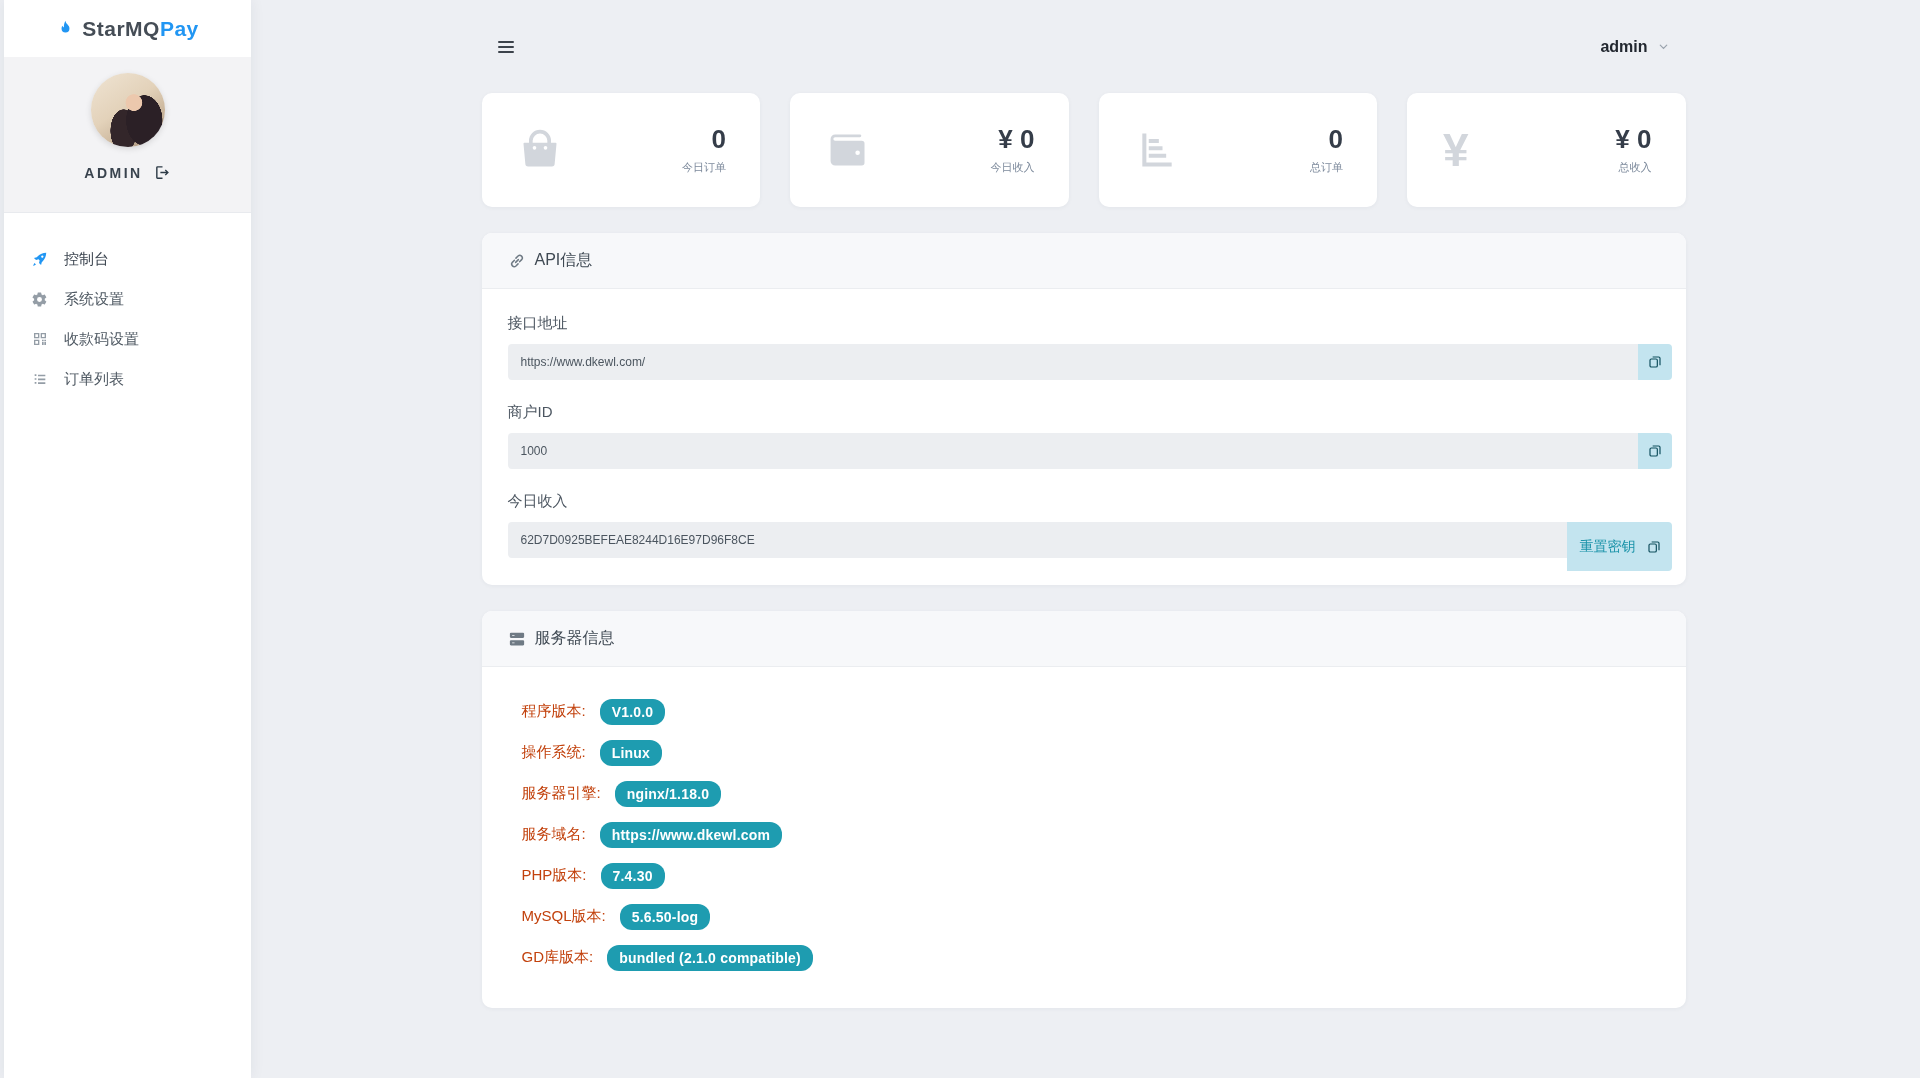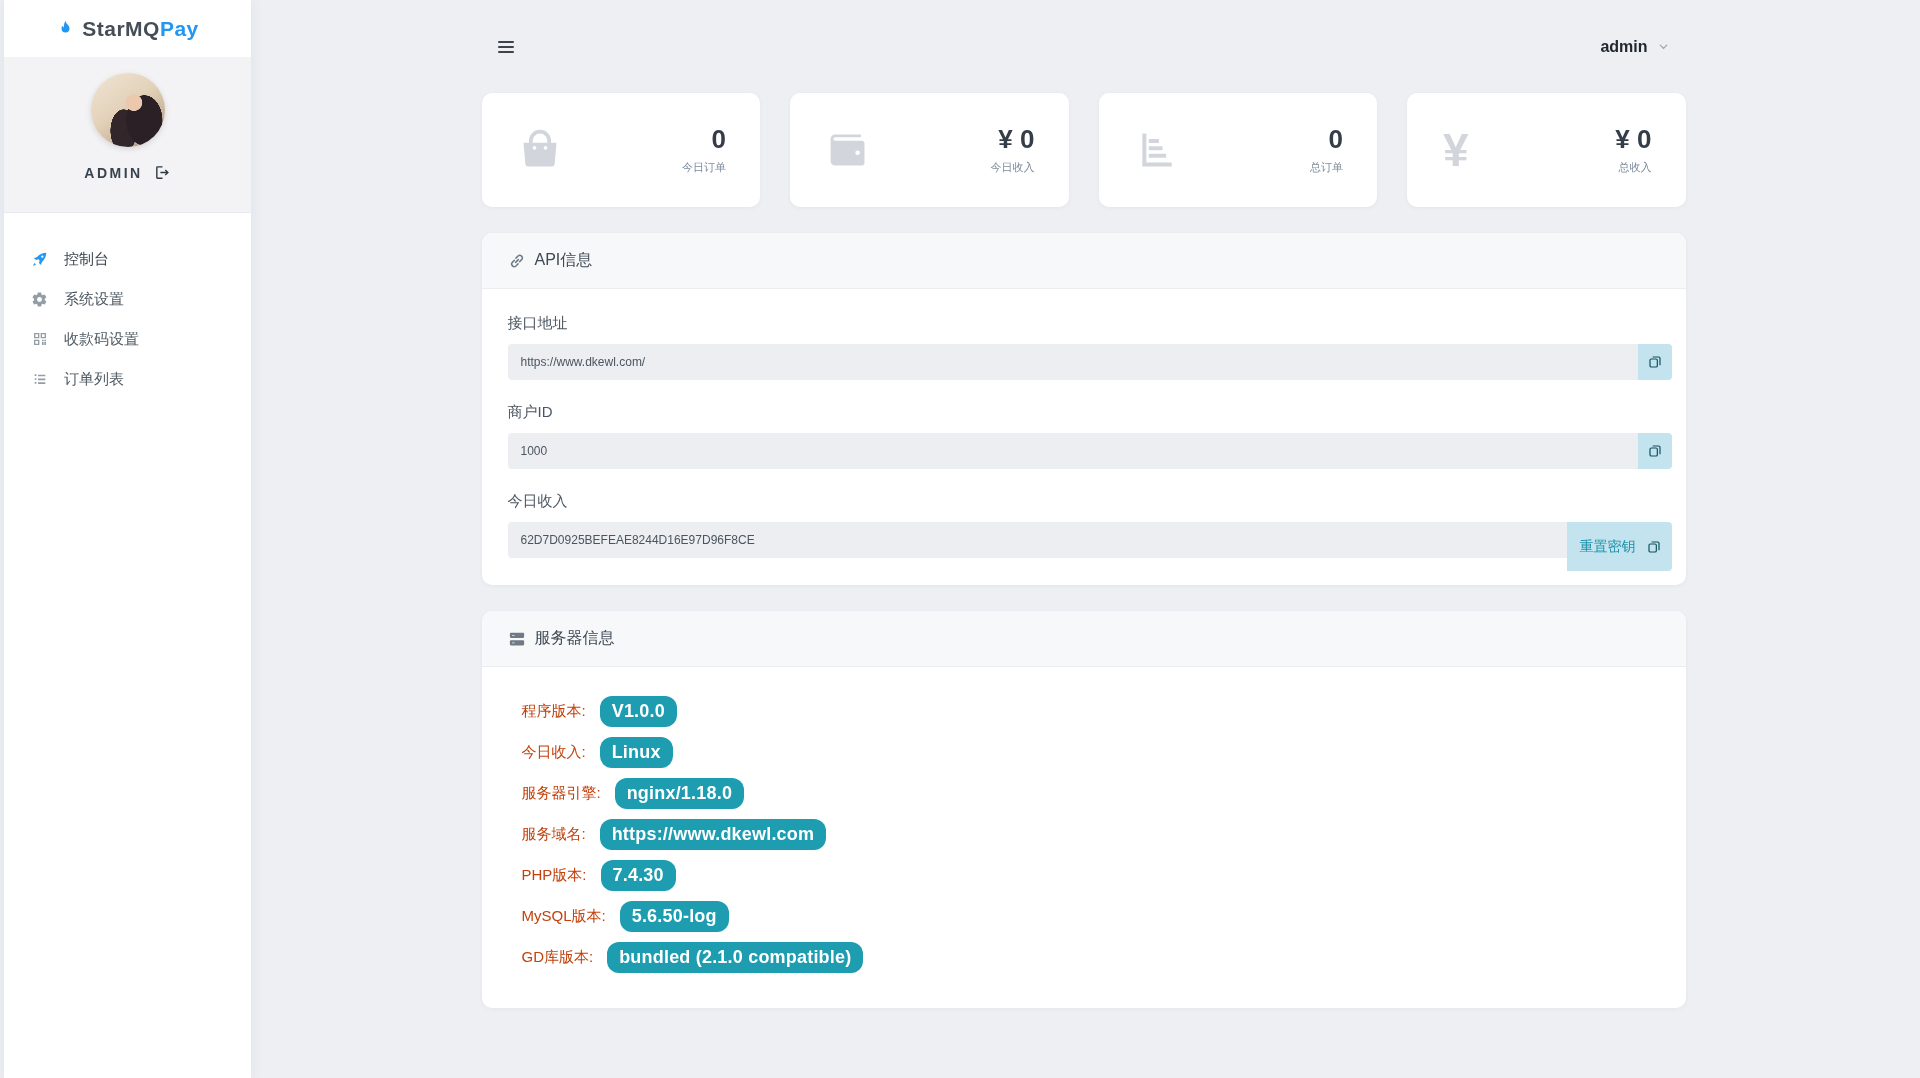--- a/index.html
+++ b/index.html
@@ -69,21 +69,21 @@
   .copy-btn{width:34px;height:36px;background:var(--copy-bg);border:none;border-radius:0 4px 4px 0;
     display:flex;align-items:center;justify-content:center;color:var(--copy-icon);cursor:pointer;}
   .key-actions{height:49px;background:var(--copy-bg);border-radius:0 4px 4px 0;display:flex;align-items:center;padding:0 10px 0 13px;}
   .reset-btn{border:none;background:transparent;color:var(--reset-text);font-size:14px;cursor:pointer;
     font-family:"Liberation Sans","DejaVu Sans",sans-serif;padding:0;}
   .key-copy{border:none;background:transparent;color:var(--copy-icon);display:flex;align-items:center;margin-left:10px;cursor:pointer;}
 
   .server-body{padding:24px 26px 30px 40px;}
   .server-row{height:41px;display:flex;align-items:center;}
   .server-label{font-size:15px;color:#c2410c;}
-  .badge{margin-left:14px;background:var(--badge);color:#fff;font-size:18px;font-weight:bold;
+  .badge{margin-left:14px;background:var(--badge);color:#fff;font-size:14px;font-weight:bold;
     padding:5px 12px;border-radius:12px;letter-spacing:.2px;}
   svg{display:block;}
 </style>
 </head>
 <body>
 
 <aside class="sidebar">
   <div class="logo">
     <span>
       <svg width="19" height="19" viewBox="0 0 24 24" fill="#2196f3">
@@ -267,21 +267,21 @@
             </svg>
         </span>
         <span class="card-title">服务器信息</span>
       </div>
       <div class="server-body">
         <div class="server-row">
           <span class="server-label">程序版本:</span>
           <span class="badge">V1.0.0</span>
         </div>
         <div class="server-row">
-          <span class="server-label">今日收入:</span>
+          <span class="server-label">操作系统:</span>
           <span class="badge">Linux</span>
         </div>
         <div class="server-row">
           <span class="server-label">服务器引擎:</span>
           <span class="badge">nginx/1.18.0</span>
         </div>
         <div class="server-row">
           <span class="server-label">服务域名:</span>
           <span class="badge">https://www.dkewl.com</span>
         </div>

